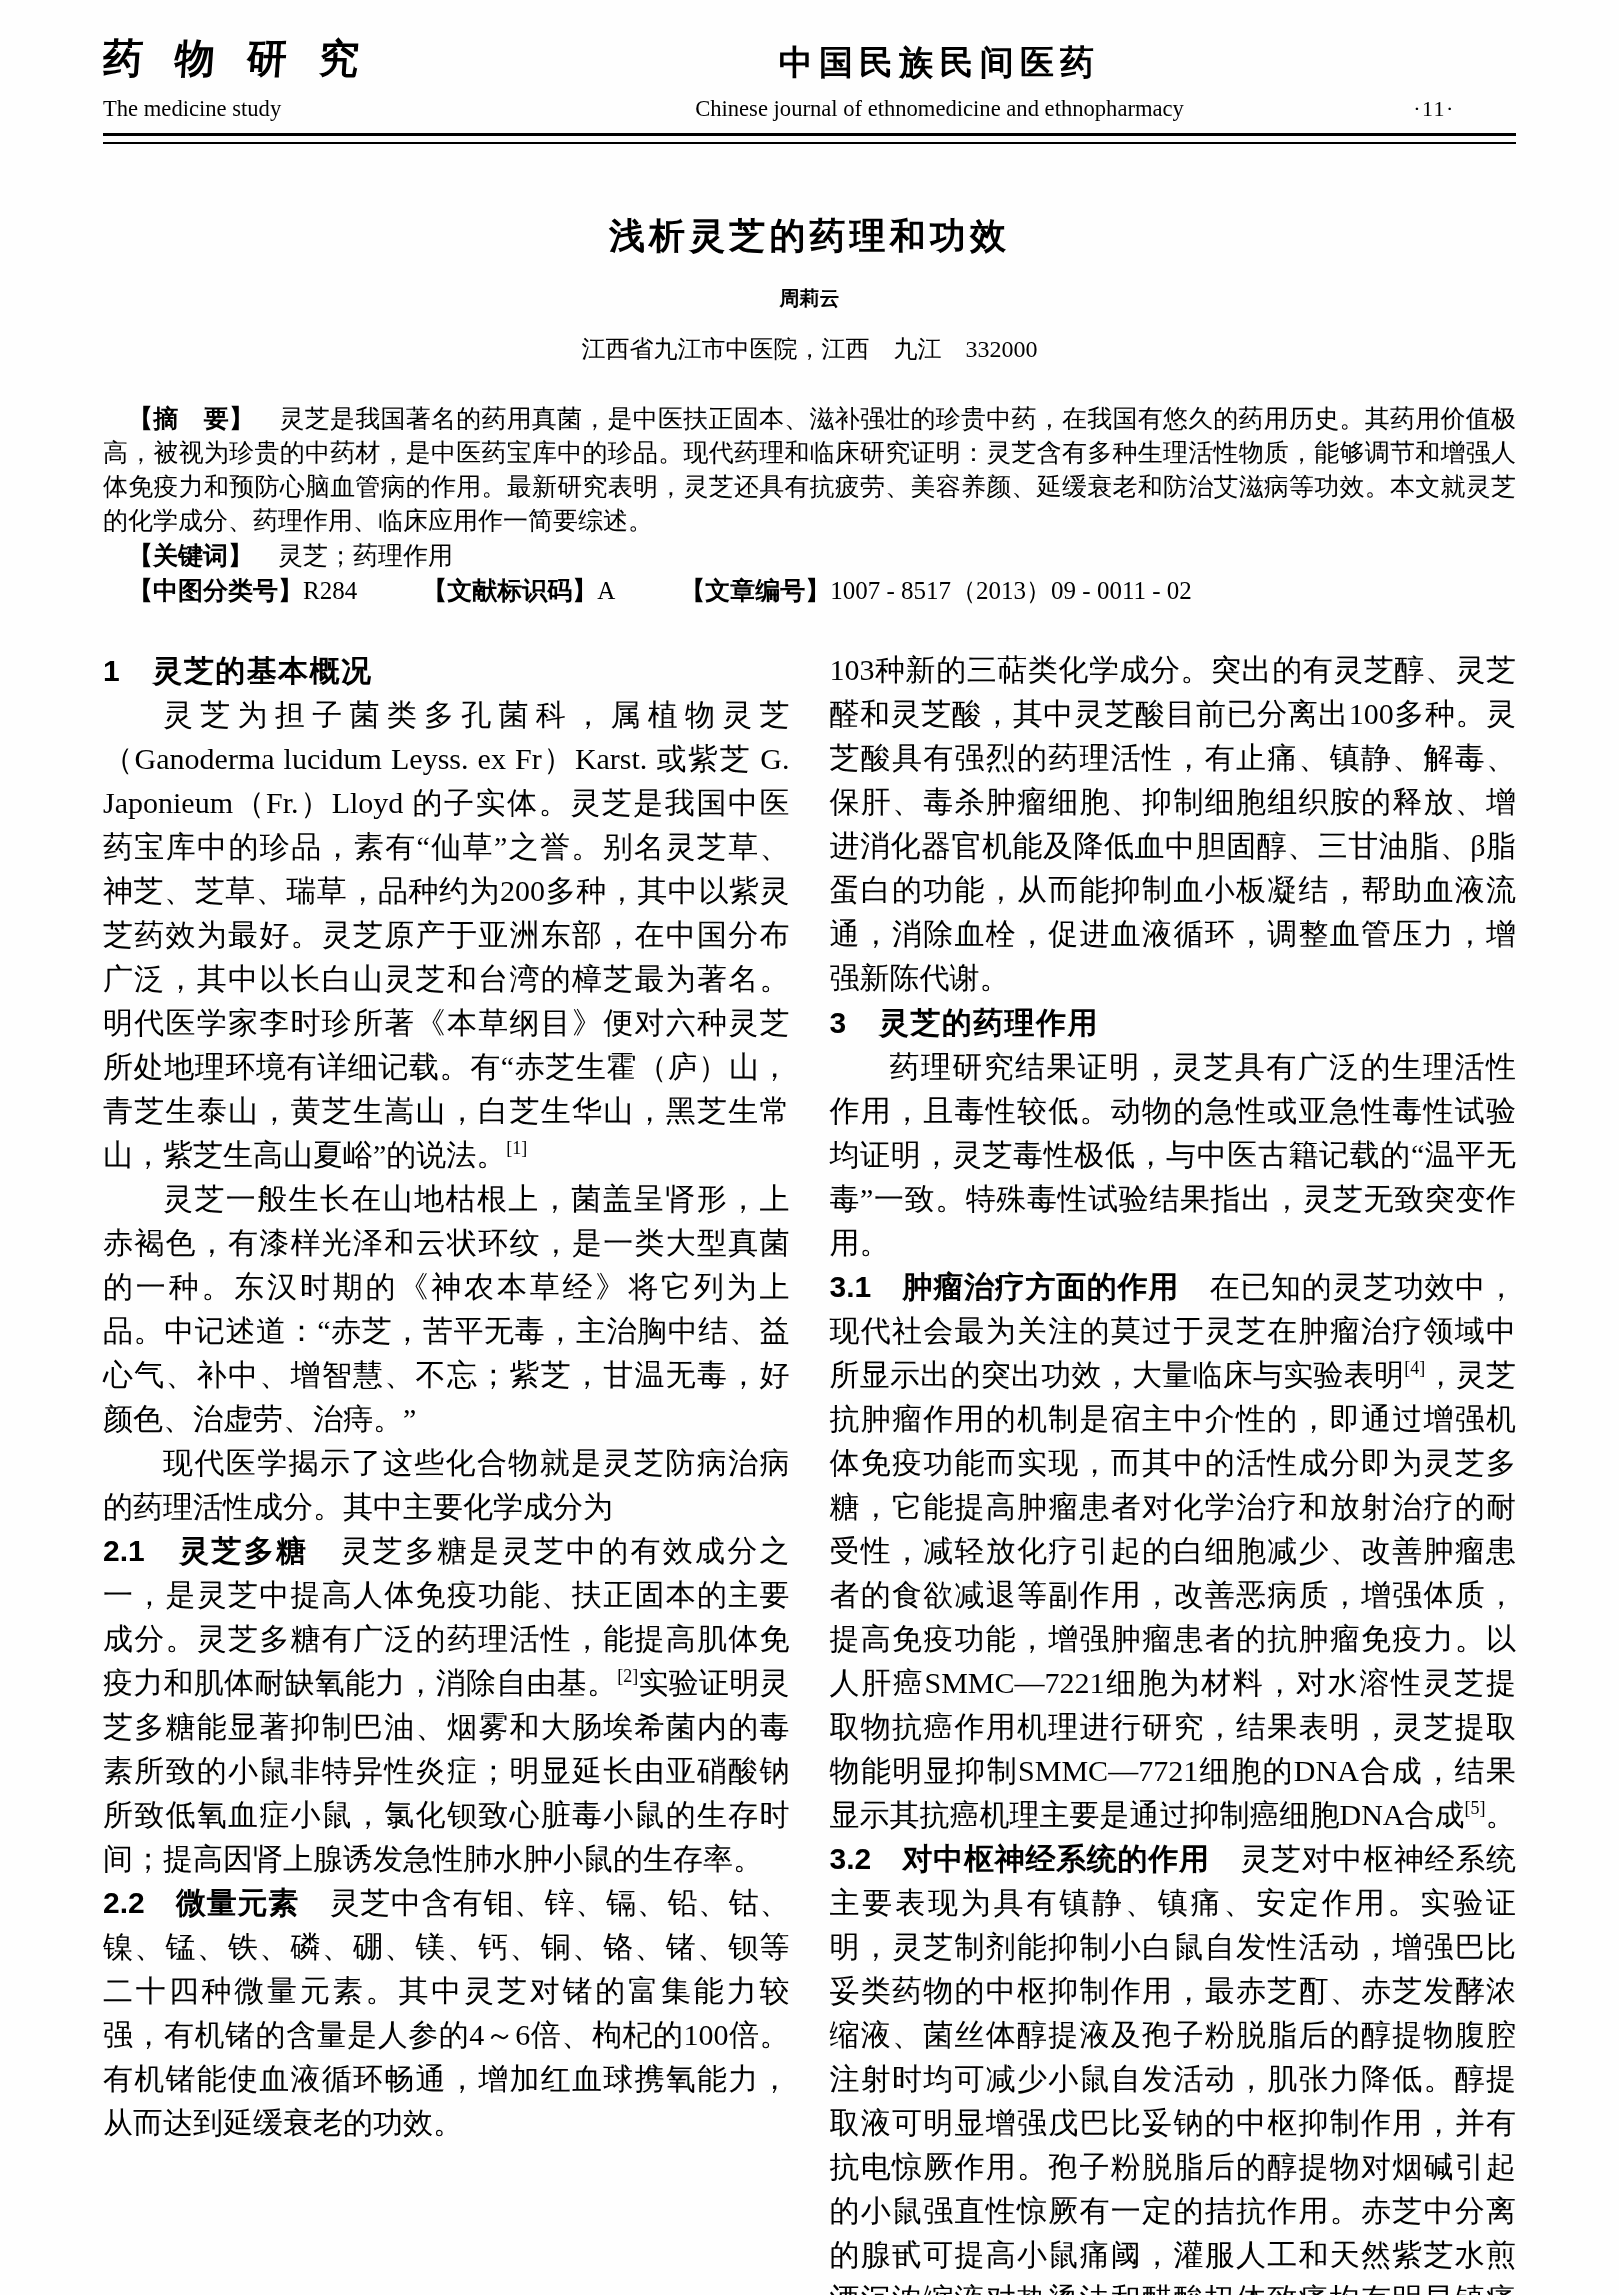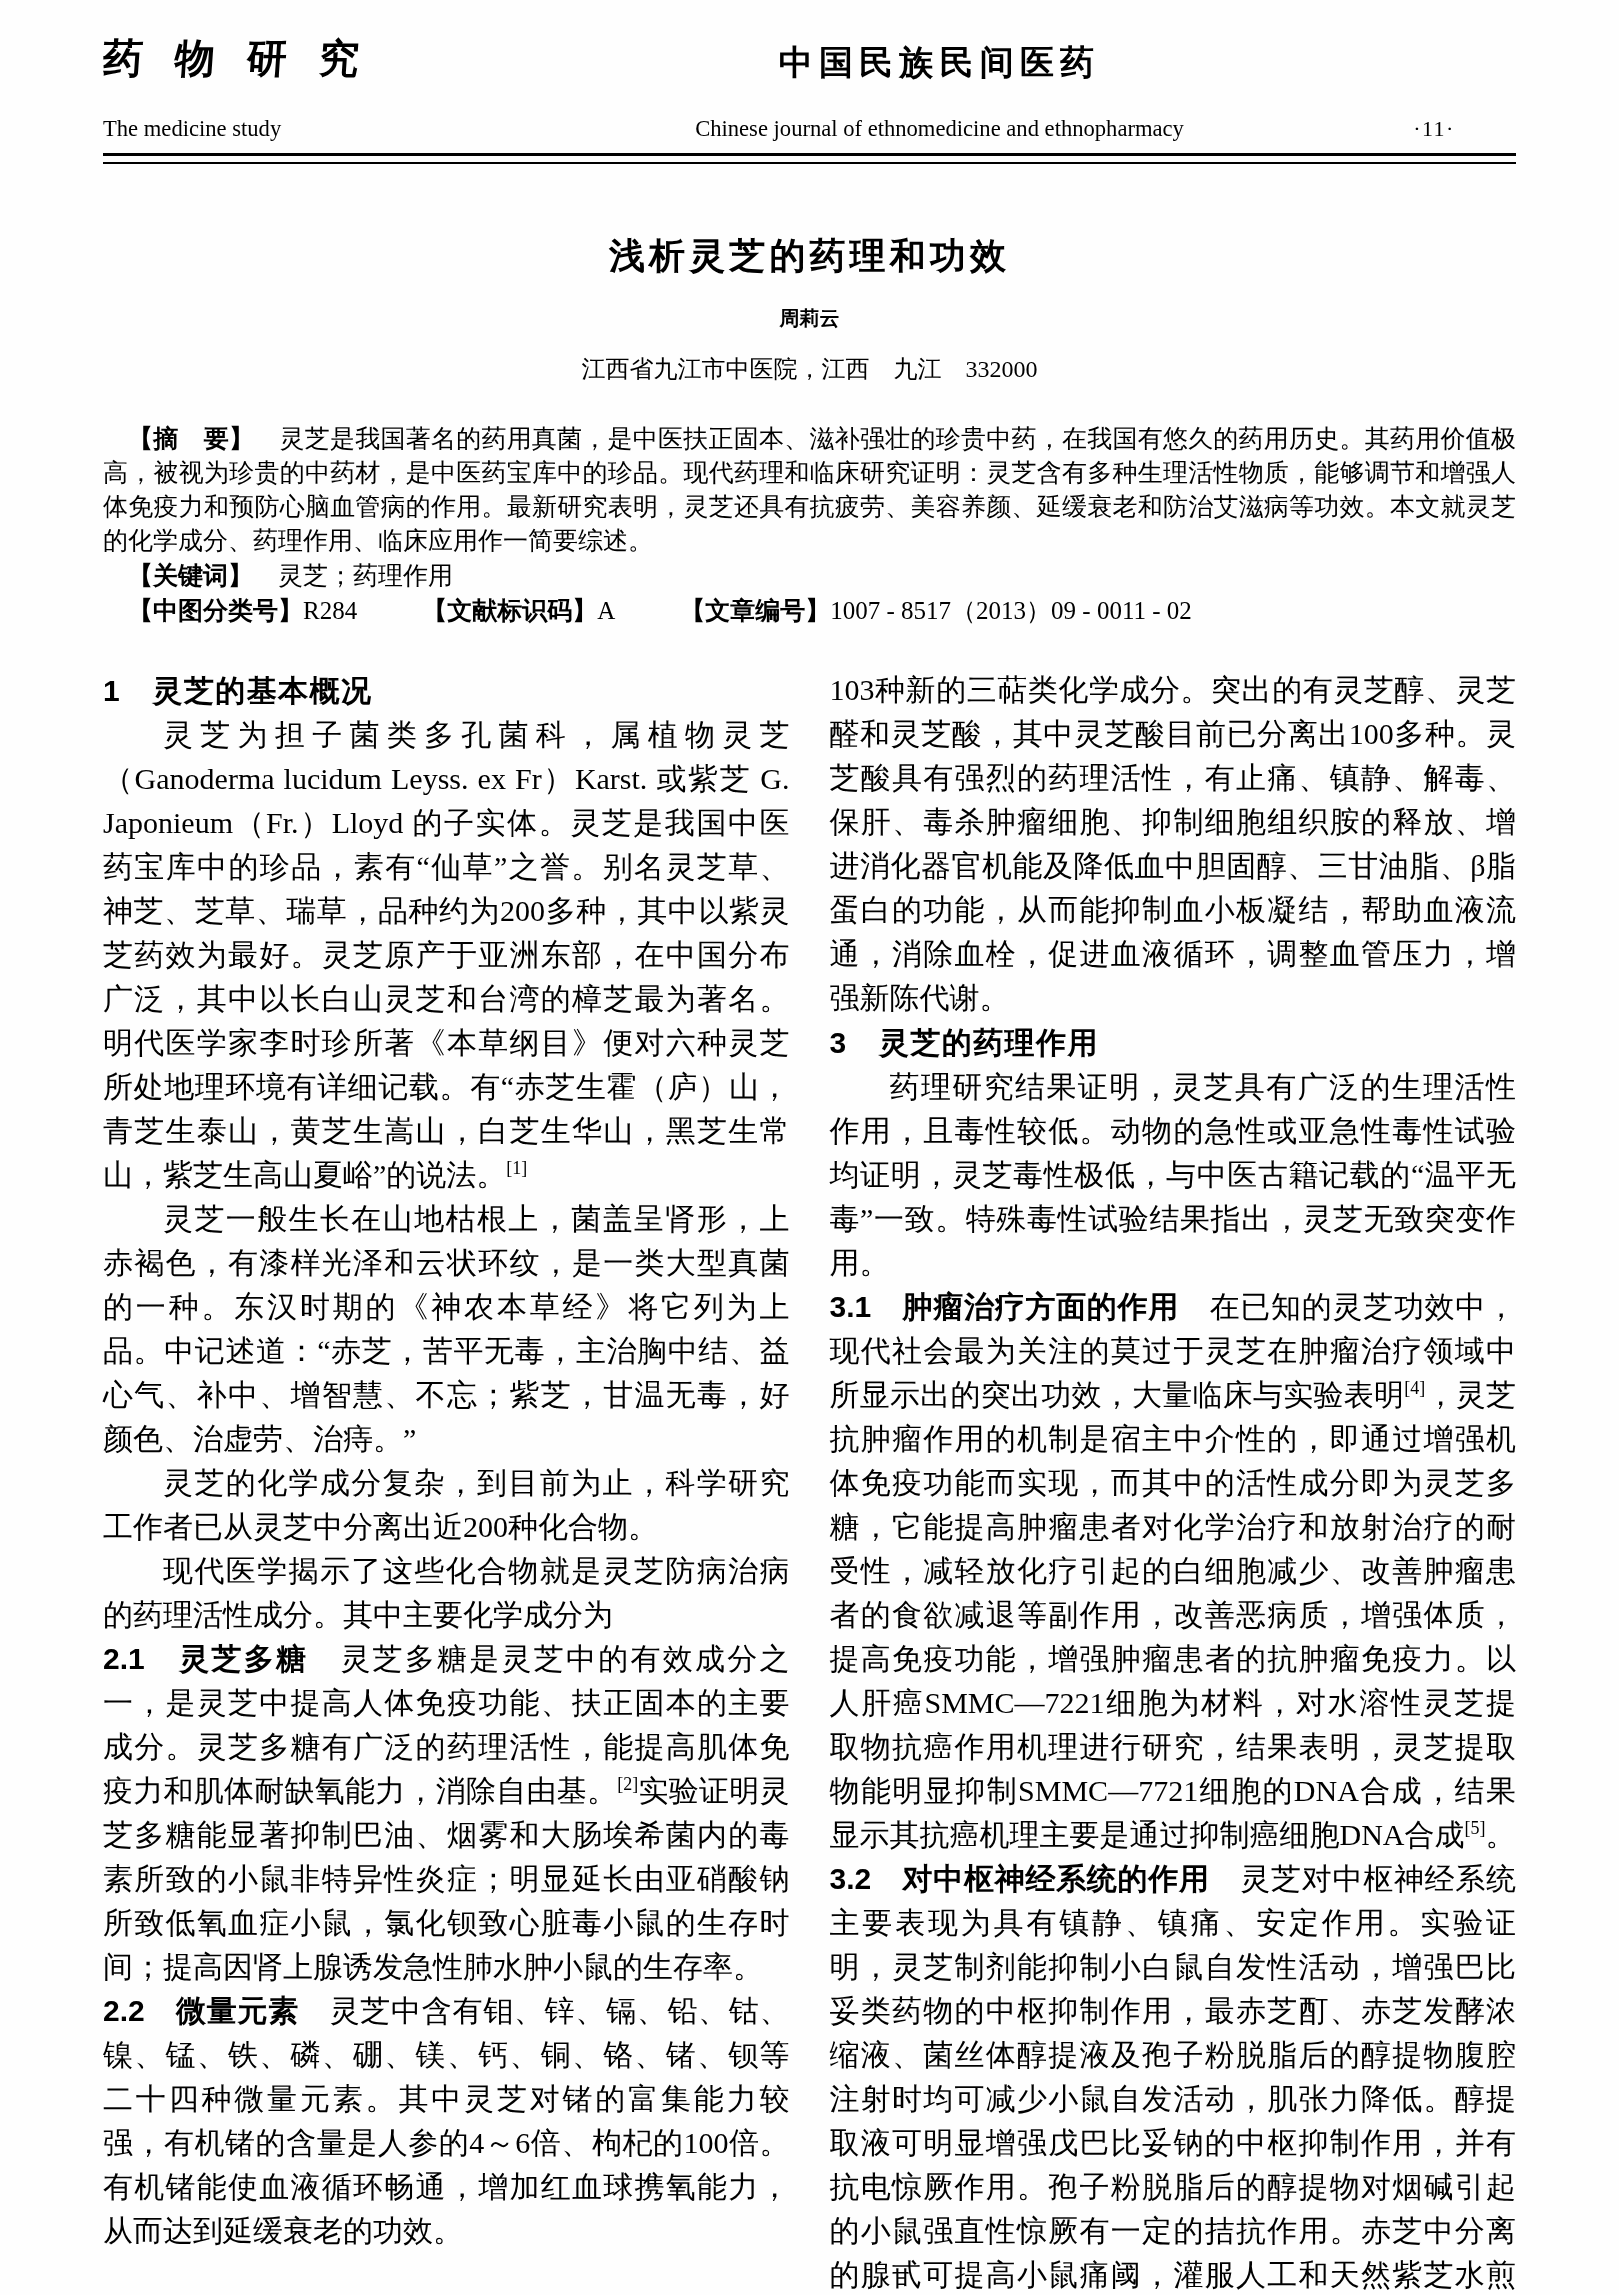--- a/index.html
+++ b/index.html
@@ -20,21 +20,21 @@
   .h-right { width:164px; text-align:right; }
   .h-left .zh {
     font-weight:bold; font-size:40px; letter-spacing:11px;
     font-family:"Liberation Serif","DejaVu Serif",serif;
     transform:skewX(-4deg);
   }
   .h-center .zh {
     font-family:"Liberation Sans","DejaVu Sans",sans-serif;
     font-weight:bold; font-size:34px; letter-spacing:6.2px;
   }
-  .h-en { font-size:22.6px; margin-top:30px; }
+  .h-en { font-size:22.6px; margin-top:10px; }
   .h-right .pageno { font-size:22px; letter-spacing:1.4px;text-align:center; }
   .double-rule { margin-top:11px; height:6.2px; border-top:3.4px solid #000; border-bottom:2.7px solid #000; }
 
   
   .article-title {
     margin:68px 0 0 0; text-align:center;
     font-family:"Liberation Sans","DejaVu Sans",sans-serif;
     font-weight:bold; font-size:36px; letter-spacing:4.1px;
   }
   .author { text-align:center; font-size:20px; font-weight:bold; margin-top:24px; }
@@ -92,21 +92,20 @@
     <p class="ids-line">
       <span class="id-group"><b class="label">【中图分类号】</b><span>R284</span></span><span class="id-group"><b class="label">【文献标识码】</b><span>A</span></span><span class="id-group"><b class="label">【文章编号】</b><span>1007 - 8517（2013）09 - 0011 - 02</span></span>
     </p>
   </section>
 
   <section class="columns">
     <div class="col">
         <h3 class="sec">1　灵芝的基本概况</h3>
         <p class="para indent"><span>灵芝为担子菌类多孔菌科，属植物灵芝（Ganoderma lucidum Leyss. ex Fr）Karst. 或紫芝 G. Japonieum（Fr.）Lloyd 的子实体。灵芝是我国中医药宝库中的珍品，素有“仙草”之誉。别名灵芝草、神芝、芝草、瑞草，品种约为200多种，其中以紫灵芝药效为最好。灵芝原产于亚洲东部，在中国分布广泛，其中以长白山灵芝和台湾的樟芝最为著名。明代医学家李时珍所著《本草纲目》便对六种灵芝所处地理环境有详细记载。有“赤芝生霍（庐）山，青芝生泰山，黄芝生嵩山，白芝生华山，黑芝生常山，紫芝生高山夏峪”的说法。</span><sup class="ref">[1]</sup></p>
         <p class="para indent"><span>灵芝一般生长在山地枯根上，菌盖呈肾形，上赤褐色，有漆样光泽和云状环纹，是一类大型真菌的一种。东汉时期的《神农本草经》将它列为上品。中记述道：“赤芝，苦平无毒，主治胸中结、益心气、补中、增智慧、不忘；紫芝，甘温无毒，好颜色、治虚劳、治痔。”</span></p>
-        <p class="para indent"><span>灵芝的化学成分复杂，到目前为止，科学研究工作者已从灵芝中分离出近200种化合物。</span></p>
         <p class="para indent"><span>现代医学揭示了这些化合物就是灵芝防病治病的药理活性成分。其中主要化学成分为</span></p>
         <p class="para"><b class="lead">2.1　灵芝多糖</b><span>　灵芝多糖是灵芝中的有效成分之一，是灵芝中提高人体免疫功能、扶正固本的主要成分。灵芝多糖有广泛的药理活性，能提高肌体免疫力和肌体耐缺氧能力，消除自由基。</span><sup class="ref">[2]</sup><span>实验证明灵芝多糖能显著抑制巴油、烟雾和大肠埃希菌内的毒素所致的小鼠非特异性炎症；明显延长由亚硝酸钠所致低氧血症小鼠，氯化钡致心脏毒小鼠的生存时间；提高因肾上腺诱发急性肺水肿小鼠的生存率。</span></p>
         <p class="para"><b class="lead">2.2　微量元素</b><span>　灵芝中含有钼、锌、镉、铅、钴、镍、锰、铁、磷、硼、镁、钙、铜、铬、锗、钡等二十四种微量元素。其中灵芝对锗的富集能力较强，有机锗的含量是人参的4～6倍、枸杞的100倍。有机锗能使血液循环畅通，增加红血球携氧能力，从而达到延缓衰老的功效。</span></p>
       </div>
     <div class="col">
         <p class="para"><span>103种新的三萜类化学成分。突出的有灵芝醇、灵芝醛和灵芝酸，其中灵芝酸目前已分离出100多种。灵芝酸具有强烈的药理活性，有止痛、镇静、解毒、保肝、毒杀肿瘤细胞、抑制细胞组织胺的释放、增进消化器官机能及降低血中胆固醇、三甘油脂、β脂蛋白的功能，从而能抑制血小板凝结，帮助血液流通，消除血栓，促进血液循环，调整血管压力，增强新陈代谢。</span></p>
         <h3 class="sec">3　灵芝的药理作用</h3>
         <p class="para indent"><span>药理研究结果证明，灵芝具有广泛的生理活性作用，且毒性较低。动物的急性或亚急性毒性试验均证明，灵芝毒性极低，与中医古籍记载的“温平无毒”一致。特殊毒性试验结果指出，灵芝无致突变作用。</span></p>
         <p class="para"><b class="lead">3.1　肿瘤治疗方面的作用</b><span>　在已知的灵芝功效中，现代社会最为关注的莫过于灵芝在肿瘤治疗领域中所显示出的突出功效，大量临床与实验表明</span><sup class="ref">[4]</sup><span>，灵芝抗肿瘤作用的机制是宿主中介性的，即通过增强机体免疫功能而实现，而其中的活性成分即为灵芝多糖，它能提高肿瘤患者对化学治疗和放射治疗的耐受性，减轻放化疗引起的白细胞减少、改善肿瘤患者的食欲减退等副作用，改善恶病质，增强体质，提高免疫功能，增强肿瘤患者的抗肿瘤免疫力。以人肝癌SMMC—7221细胞为材料，对水溶性灵芝提取物抗癌作用机理进行研究，结果表明，灵芝提取物能明显抑制SMMC—7721细胞的DNA合成，结果显示其抗癌机理主要是通过抑制癌细胞DNA合成</span><sup class="ref">[5]</sup><span>。</span></p>
         <p class="para"><b class="lead">3.2　对中枢神经系统的作用</b><span>　灵芝对中枢神经系统主要表现为具有镇静、镇痛、安定作用。实验证明，灵芝制剂能抑制小白鼠自发性活动，增强巴比妥类药物的中枢抑制作用，最赤芝酊、赤芝发酵浓缩液、菌丝体醇提液及孢子粉脱脂后的醇提物腹腔注射时均可减少小鼠自发活动，肌张力降低。醇提取液可明显增强戊巴比妥钠的中枢抑制作用，并有抗电惊厥作用。孢子粉脱脂后的醇提物对烟碱引起的小鼠强直性惊厥有一定的拮抗作用。赤芝中分离的腺甙可提高小鼠痛阈，灌服人工和天然紫芝水煎酒沉浓缩液对热烫法和醋酸扭体致痛均有明显镇痛作用</span></p>

